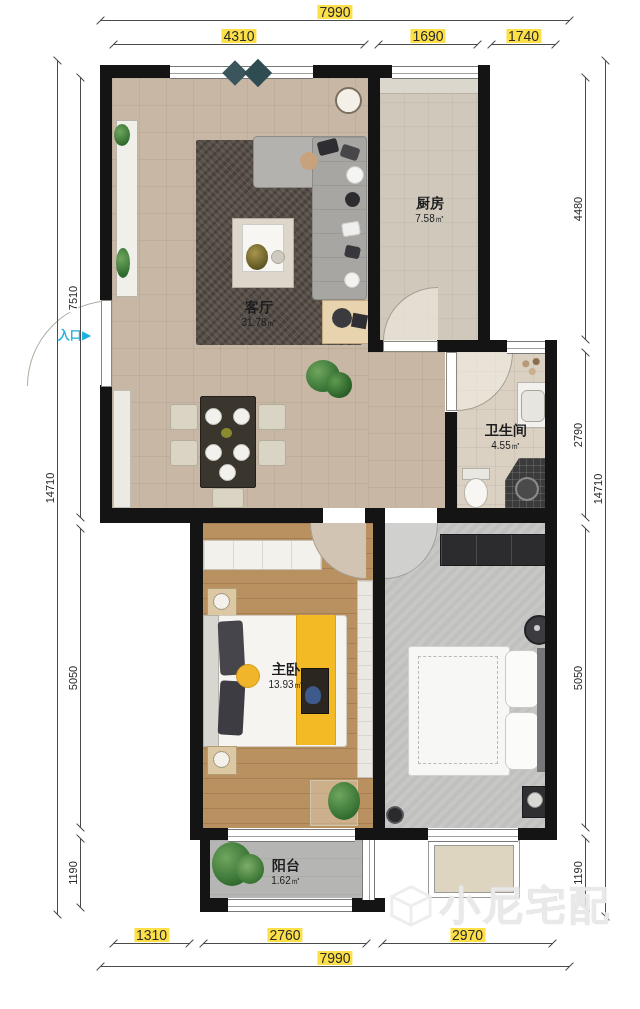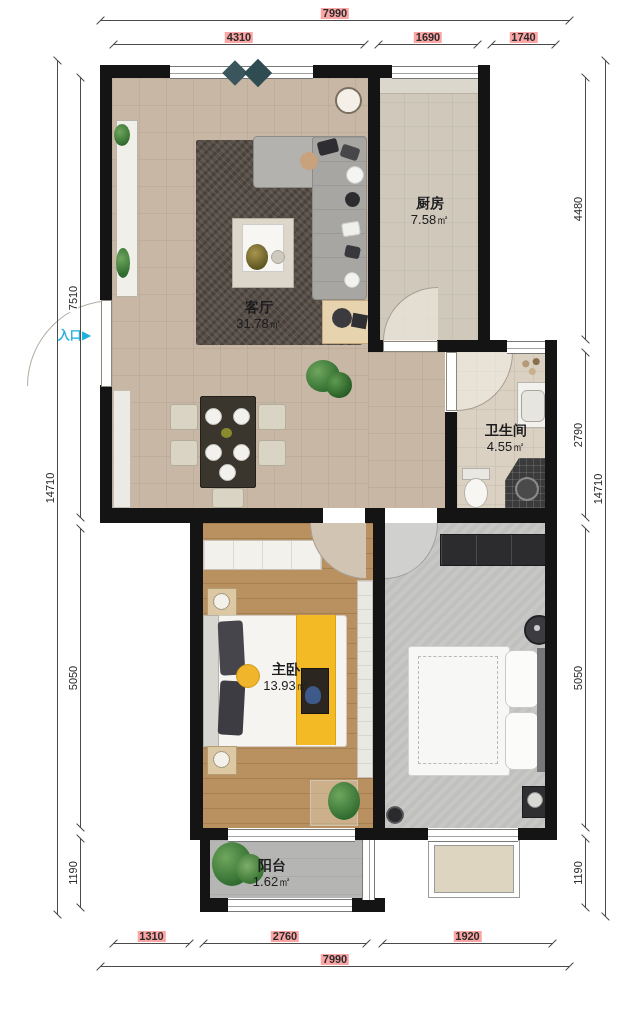--- a/index.html
+++ b/index.html
@@ -24,27 +24,27 @@
   
   .arc{position:absolute;z-index:3;}
   
   .fur{position:absolute;z-index:2;}
   .rug{background:#584f48;background-image:repeating-linear-gradient(45deg,rgba(255,255,255,.07) 0 2px,transparent 2px 5px),repeating-linear-gradient(-45deg,rgba(0,0,0,.18) 0 3px,transparent 3px 7px);border-radius:2px;}
   .plantblob{position:absolute;border-radius:50%;background:radial-gradient(circle at 35% 35%,#6fa65e,#2f6b2e 75%);z-index:2;}
   .shower{background:#3b3b3b;background-image:linear-gradient(rgba(255,255,255,.12) 1px,transparent 1px),linear-gradient(90deg,rgba(255,255,255,.12) 1px,transparent 1px);background-size:7px 7px;clip-path:polygon(35% 0,100% 0,100% 100%,0 100%,0 45%);}
   
   .room-label{position:absolute;width:80px;text-align:center;z-index:6;color:#1c1c1e;line-height:1.3;}
   .room-label .nm{display:block;font-size:14px;font-weight:700;}
-  .room-label .ar{display:block;font-size:13px;}
+  .room-label .ar{display:block;font-size:10px;}
   .entrance-label{position:absolute;z-index:6;color:#1fb0e0;font-size:12px;font-weight:700;white-space:nowrap;text-align:right;}
   
   .dim-h{position:absolute;height:1px;background:#4a4a4a;z-index:7;}
   .dim-h::before,.dim-h::after{content:"";position:absolute;top:-5px;width:1px;height:11px;background:#4a4a4a;transform:rotate(45deg);}
   .dim-h::before{left:0;} .dim-h::after{right:0;}
-  .dim-h .lbl{position:absolute;left:50%;bottom:2px;transform:translateX(-50%);font-size:11px;color:#2b2b2b;background:#fca5a5;padding:0 2px;line-height:1;font-weight:bold;}
+  .dim-h .lbl{position:absolute;left:50%;bottom:2px;transform:translateX(-50%);font-size:14px;color:#2b2b2b;background:#fde047;padding:0 2px;line-height:1;}
   .dim-v{position:absolute;width:1px;background:#4a4a4a;z-index:7;}
   .dim-v::before,.dim-v::after{content:"";position:absolute;left:-5px;width:11px;height:1px;background:#4a4a4a;transform:rotate(45deg);}
   .dim-v::before{top:0;} .dim-v::after{bottom:0;}
   .dim-v .lbl{position:absolute;top:50%;left:-7px;transform:translate(-50%,-50%) rotate(-90deg);font-size:11px;color:#2b2b2b;background:#fff;padding:0 2px;white-space:nowrap;line-height:1;}
   
   .watermark{position:absolute;z-index:10;display:flex;align-items:center;gap:6px;
     color:rgba(235,235,235,.92);font-size:40px;font-weight:700;letter-spacing:3px;
     text-shadow:0 0 1px rgba(160,160,160,.55), 0 0 2px rgba(255,255,255,.4);}
 </style>
 </head>
@@ -195,21 +195,21 @@
     <span class="ar">7.58㎡</span>
   </div>
   <div class="room-label" style="left:466px;top:421px;">
     <span class="nm">卫生间</span>
     <span class="ar">4.55㎡</span>
   </div>
   <div class="room-label" style="left:246px;top:660px;">
     <span class="nm">主卧</span>
     <span class="ar">13.93㎡</span>
   </div>
-  <div class="room-label" style="left:232px;top:856px;">
+  <div class="room-label" style="left:246px;top:856px;">
     <span class="nm">阳台</span>
     <span class="ar">1.62㎡</span>
   </div>
   <div class="entrance-label" style="left:58px;top:327px;">
     <span>入口</span><span>▶</span>
   </div>
 
   <div class="dim-h" style="left:100px;top:20px;width:470px;">
     <span class="lbl">7990</span>
     </div>
@@ -223,21 +223,21 @@
     <span class="lbl">1740</span>
     </div>
 
   <div class="dim-h" style="left:113px;top:943px;width:77px;">
     <span class="lbl">1310</span>
     </div>
   <div class="dim-h" style="left:203px;top:943px;width:164px;">
     <span class="lbl">2760</span>
     </div>
   <div class="dim-h" style="left:382px;top:943px;width:171px;">
-    <span class="lbl">1920</span>
+    <span class="lbl">2970</span>
     </div>
   <div class="dim-h" style="left:100px;top:966px;width:470px;">
     <span class="lbl">7990</span>
     </div>
 
   <div class="dim-v" style="left:80px;top:77px;height:441px;">
     <span class="lbl">7510</span>
     </div>
   <div class="dim-v" style="left:80px;top:528px;height:300px;">
     <span class="lbl">5050</span>
@@ -258,14 +258,23 @@
   <div class="dim-v" style="left:585px;top:528px;height:300px;">
     <span class="lbl">5050</span>
     </div>
   <div class="dim-v" style="left:585px;top:838px;height:70px;">
     <span class="lbl">1190</span>
     </div>
   <div class="dim-v" style="left:605px;top:60px;height:857px;">
     <span class="lbl">14710</span>
     </div>
 
+  <div class="watermark" style="left:388px;top:878px;">
+    <span style="display:inline-flex;">
+      <svg width="46" height="46" viewBox="0 0 48 48" fill="none" stroke="rgba(235,235,235,.92)" stroke-width="3">
+        <path d="M24 4 L44 14 L44 34 L24 44 L4 34 L4 14 Z"></path>
+        <path d="M4 14 L24 24 L44 14 M24 24 L24 44"></path>
+      </svg>
+    </span>
+    <span>小尼宅配</span>
+  </div>
 
 </div>
 
 </body></html>

